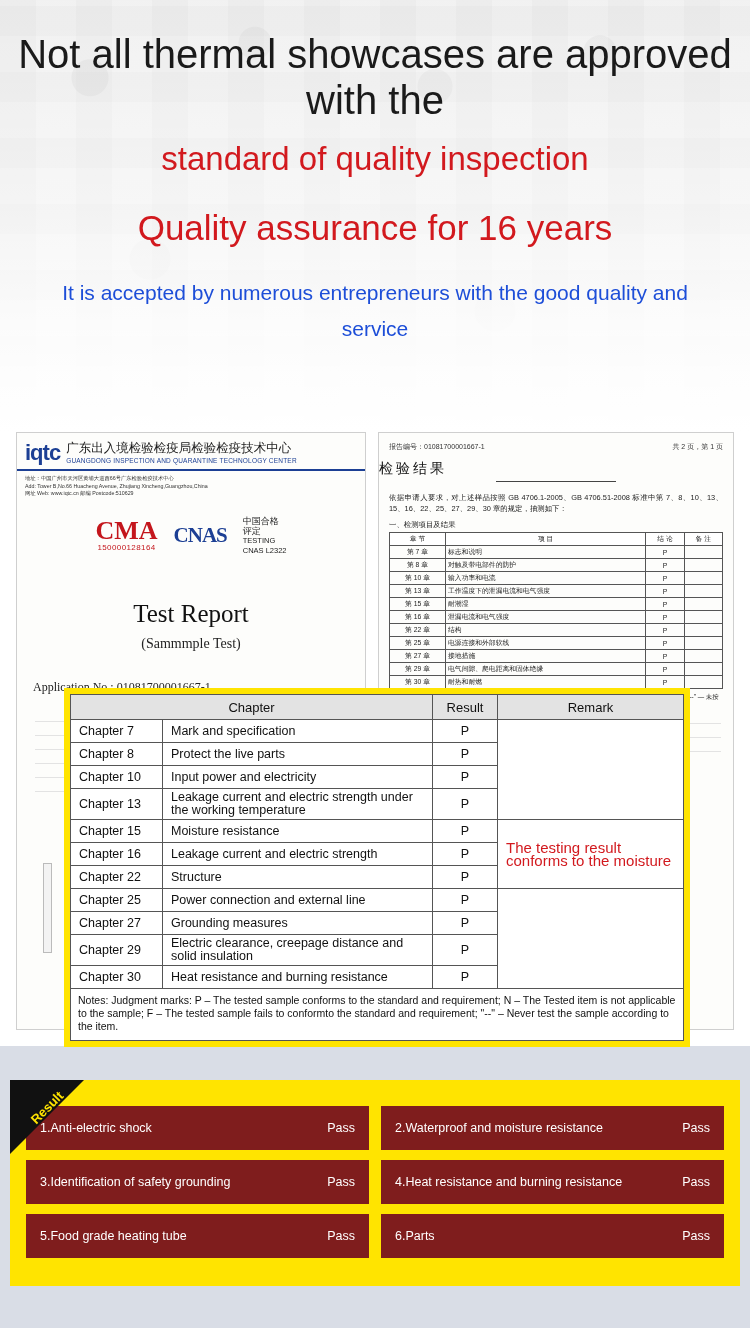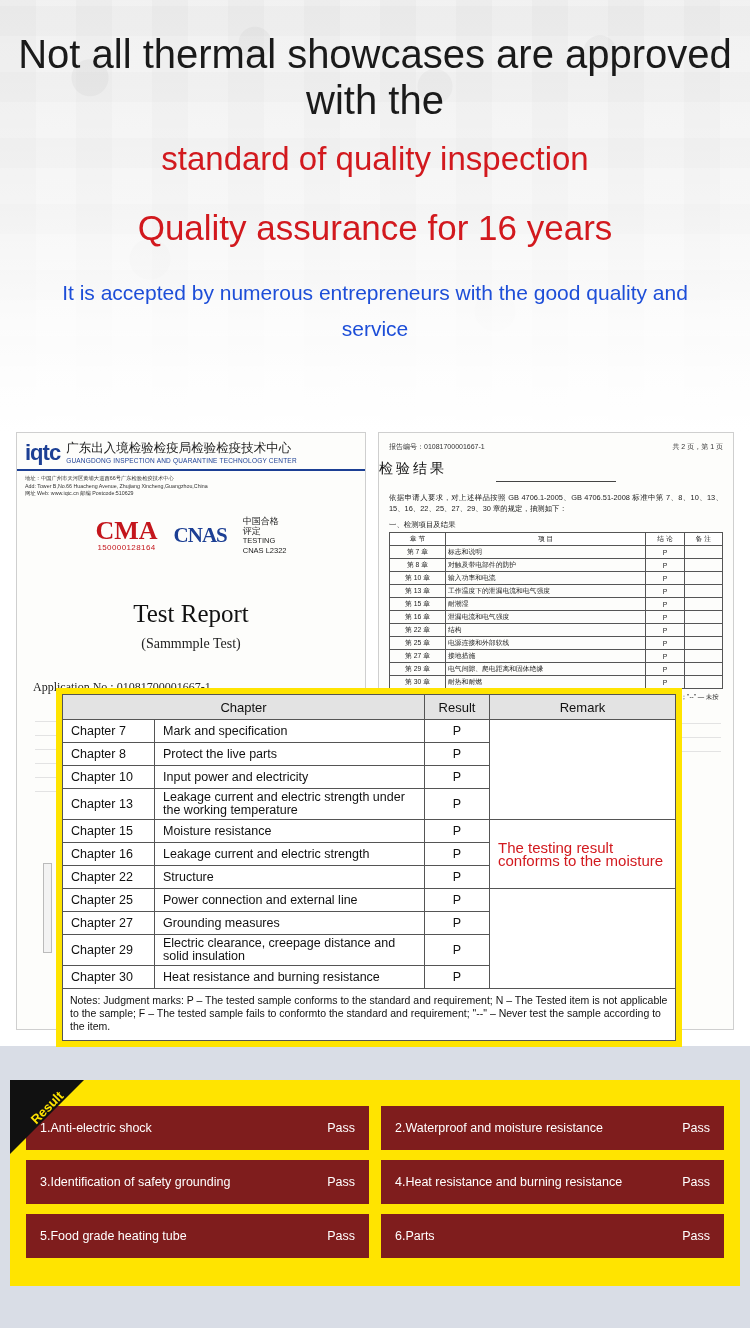--- a/index.html
+++ b/index.html
@@ -241,21 +241,21 @@
     font-size: 6.4px;
     line-height: 9px;
     color: #222;
     padding: 3px 10px 0 10px;
   }
   .doc-right-lines { padding: 0 12px; margin-top: 6px; }
 
   
   .overlay {
     position: absolute;
-    left: 56px;
+    left: 64px;
     top: 688px;
     width: 626px;
     background: #ffffff;
     border: 6px solid #ffe400;
     z-index: 5;
   }
   .ov-table {
     width: 100%;
     border-collapse: collapse;
     font-size: 12.5px;

